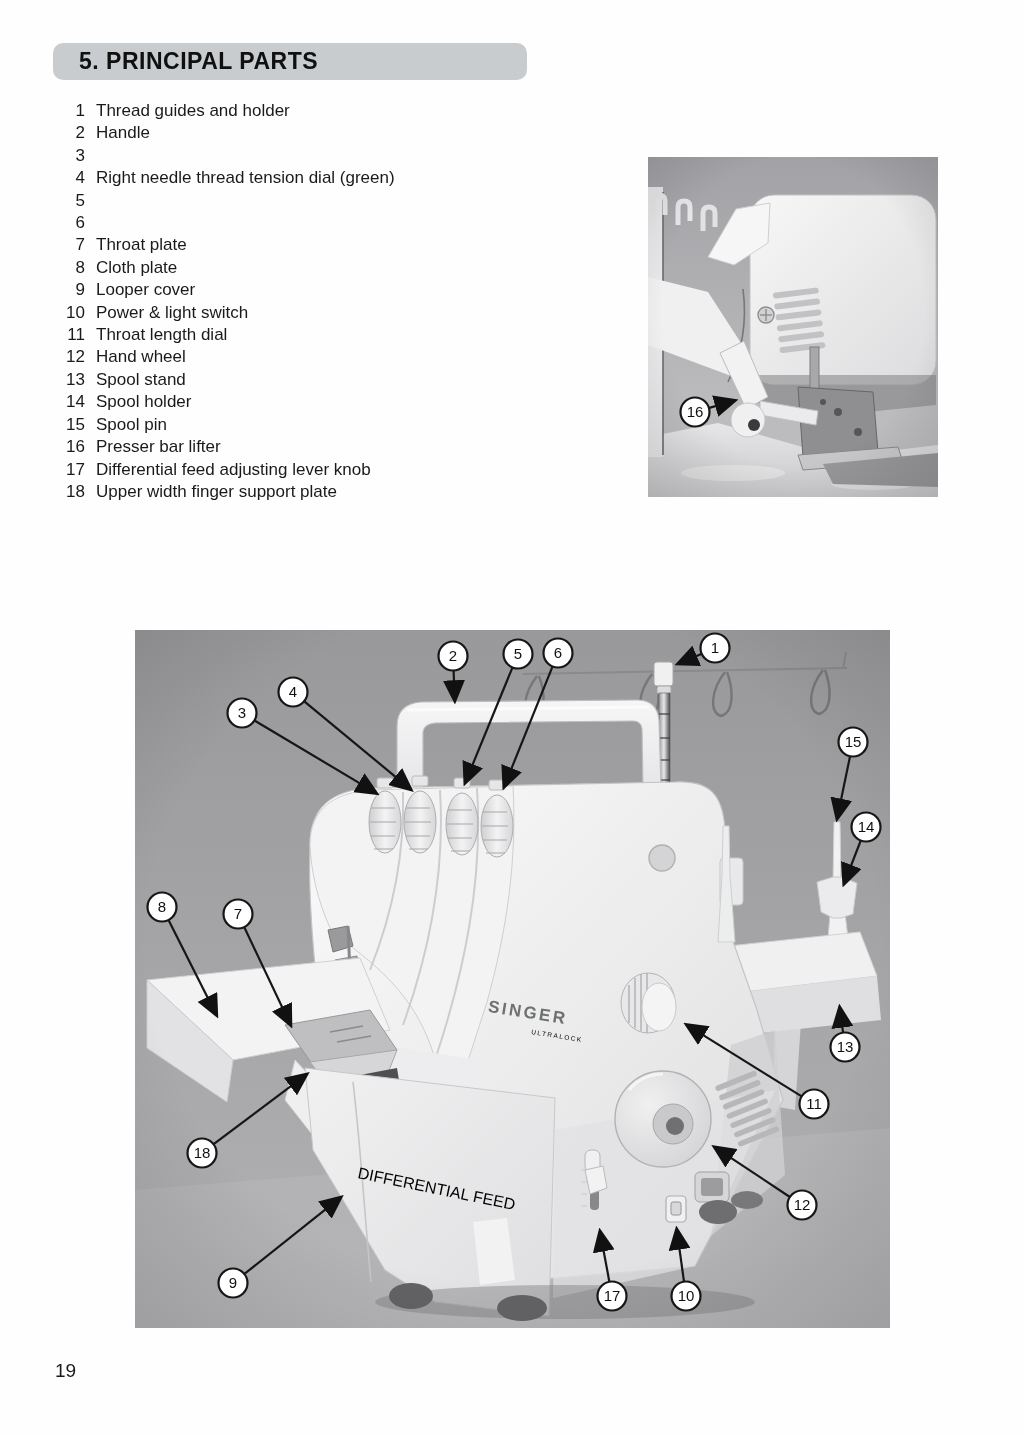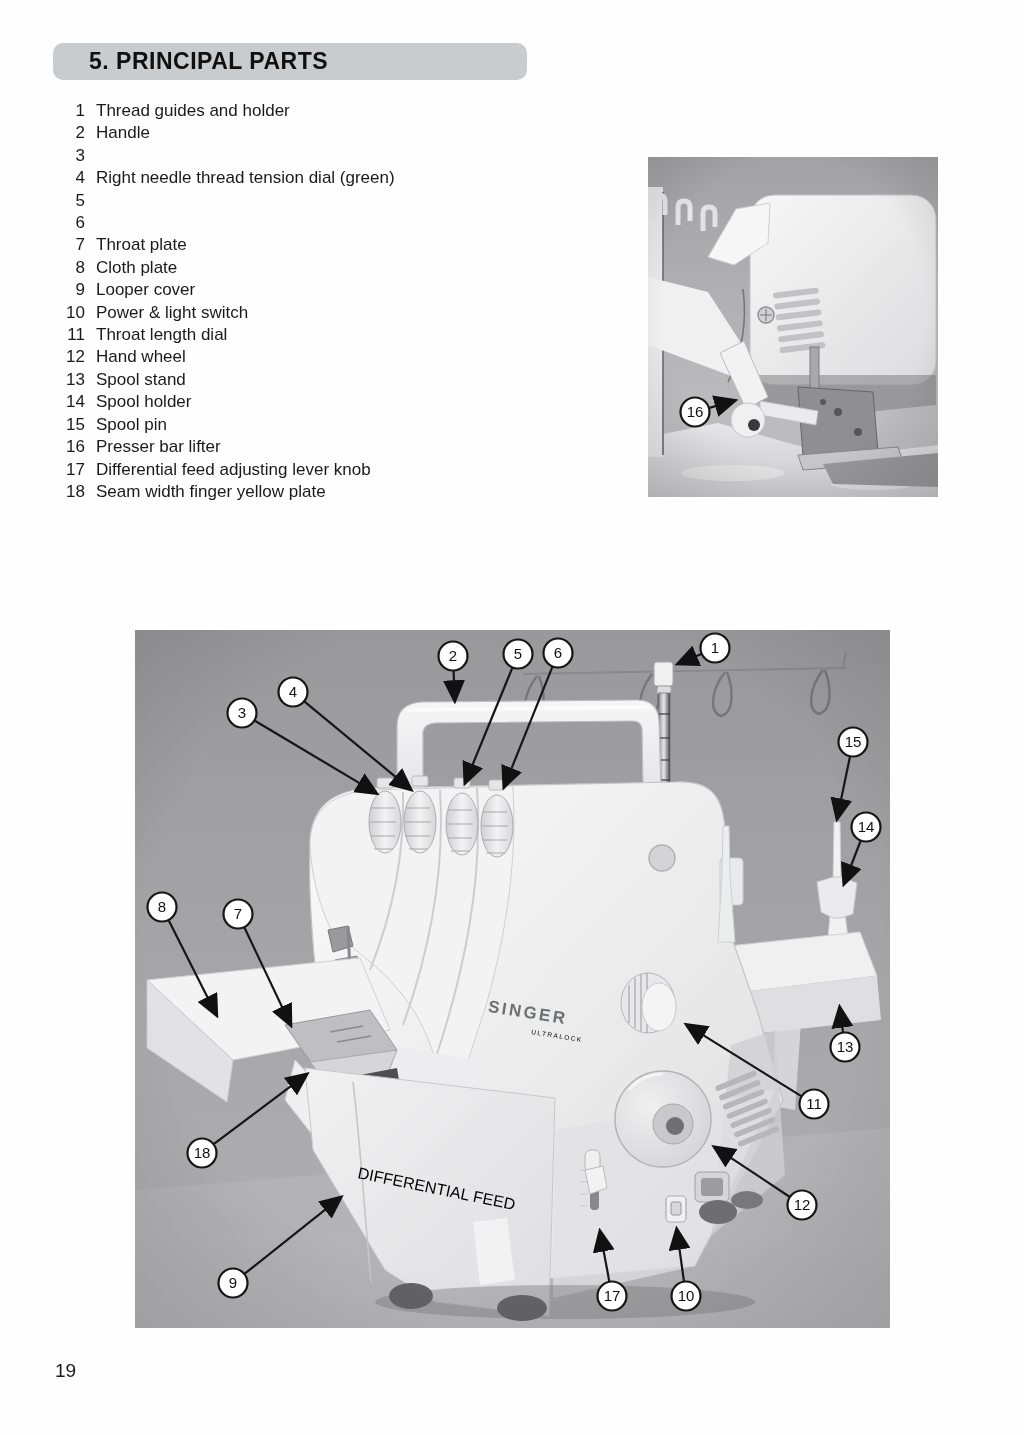--- a/index.html
+++ b/index.html
@@ -1,20 +1,20 @@
 <!DOCTYPE html>
 <html><head>
 <meta charset="utf-8">
 <style>
   html,body{margin:0;padding:0;background:#e9e9e9;}
   .page{position:relative;width:1024px;height:1435px;background:#fefefe;overflow:hidden;
         font-family:"Liberation Sans",sans-serif;color:#1a1a1a;}
   .banner{position:absolute;left:53px;top:43px;width:474px;height:37px;background:#c8ccce;
           border-radius:10px;display:flex;align-items:center;}
-  .banner span{font-size:23px;font-weight:bold;letter-spacing:.5px;color:#101010;padding-left:36px;}
+  .banner span{font-size:23px;font-weight:bold;letter-spacing:.5px;color:#101010;padding-left:26px;}
   ol.parts-list{position:absolute;left:52px;top:100px;margin:0;padding:0;list-style:none;}
   ol.parts-list li{display:flex;font-size:17px;line-height:22.4px;}
   ol.parts-list .num{width:33px;text-align:right;margin-right:11px;flex:none;}
   .inset-photo{position:absolute;left:648px;top:157px;width:290px;height:340px;margin:0;}
   .main-diagram{position:absolute;left:135px;top:630px;width:755px;height:698px;margin:0;}
   figure svg{display:block;width:100%;height:100%;}
   .page-number{position:absolute;left:55px;top:1360px;font-size:19px;}
   .co-c{fill:#ffffff;stroke:#161616;stroke-width:2.2px;}
   .co-t{font-family:"Liberation Sans",sans-serif;font-size:15px;fill:#111;text-anchor:middle;}
   .co-l{stroke:#161616;stroke-width:2.2px;}
@@ -95,21 +95,21 @@
       <li>
         <span class="num">16</span>
         <span class="lbl">Presser bar lifter</span>
       </li>
       <li>
         <span class="num">17</span>
         <span class="lbl">Differential feed adjusting lever knob</span>
       </li>
       <li>
         <span class="num">18</span>
-        <span class="lbl">Seam width finger yellow plate</span>
+        <span class="lbl">Upper width finger support plate</span>
       </li>
     </ol>
 
   <figure class="inset-photo">
     <svg id="inset-svg" viewBox="0 0 290 340">
       <defs>
         <linearGradient id="gIBg" x1="0" y1="0" x2="0" y2="1">
           <stop offset="0" stop-color="#a2a2a6"></stop>
             <stop offset=".75" stop-color="#bcbcbe"></stop>
         </linearGradient>

